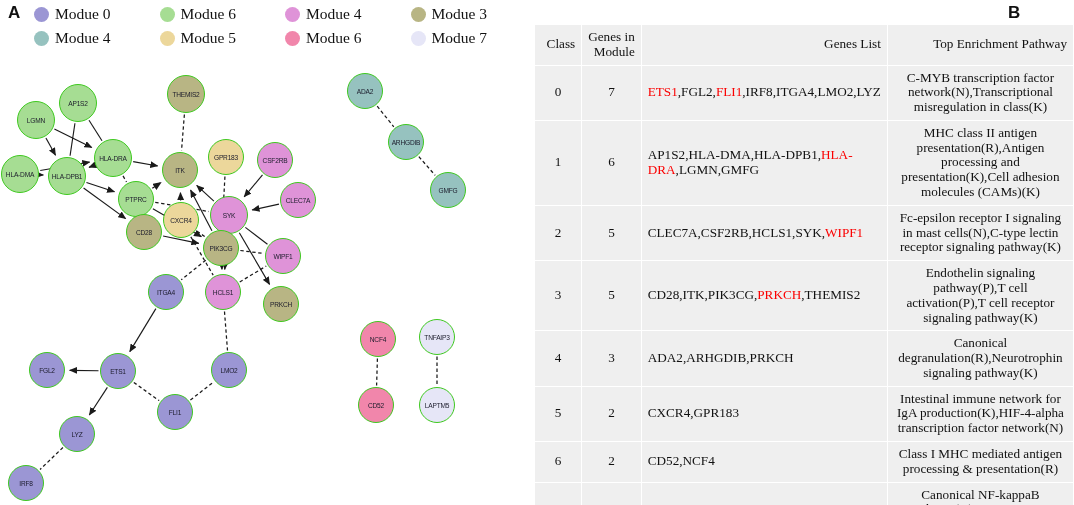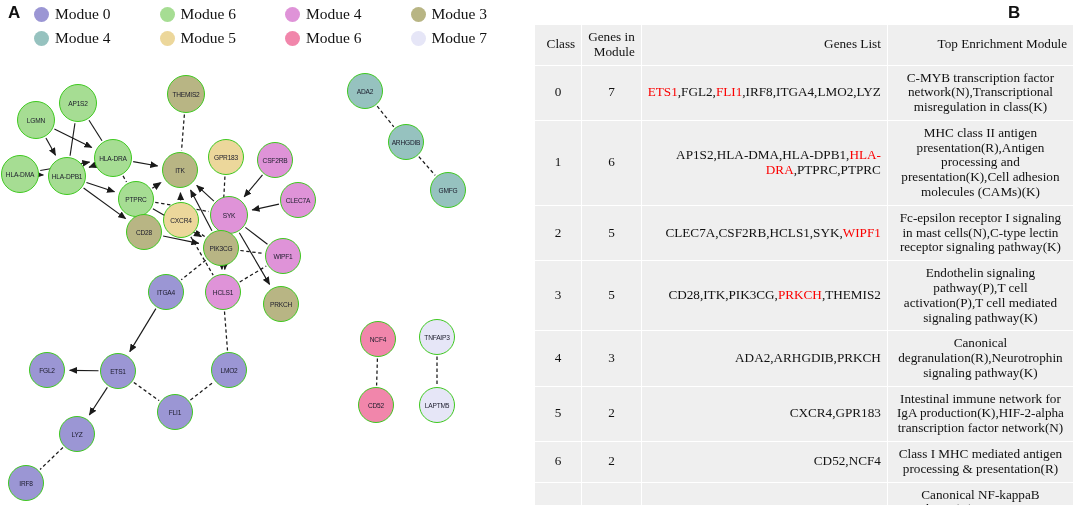--- a/index.html
+++ b/index.html
@@ -49,21 +49,21 @@
   #module-table th, #module-table td{
     border:1.2px solid #ffffff;
     background:#efefef;
     font-size:13.2px;color:#111;
     padding:5px 6px;vertical-align:middle;
     line-height:1.12;
   }
   #module-table th{text-align:right;font-weight:normal;}
   .col-module{width:62px;text-align:center;}
   .col-count{width:74px;text-align:center;}
-  .col-genes{width:178px;text-align:right;}
+  .col-genes{width:178px;text-align:left;}
   .col-path{width:216px;text-align:center;}
   .gene-hl{color:#fb0000;}
 </style>
 </head>
 <body>
 
 <div id="root">
 
   <div id="panelA">
 
@@ -261,59 +261,59 @@
 
   <div id="panelB">
     <div class="panel-letter" id="letter-b">B</div>
 
     <table id="module-table">
       <thead>
         <tr>
             <th class="col-module">Class</th>
             <th class="col-count">Genes in Module</th>
             <th class="col-genes">Genes List</th>
-            <th class="col-path">Top Enrichment Module</th>
+            <th class="col-path">Top Enrichment Pathway</th>
           </tr>
       </thead>
       <tbody>
           <tr>
             <td class="col-module">0</td>
             <td class="col-count">7</td>
             <td class="col-genes"><span class="gene-hl">ETS1</span><span>,</span><span>FGL2</span><span>,</span><span class="gene-hl">FLI1</span><span>,IRF8,ITGA4,LMO2,LYZ</span></td>
             <td class="col-path">C-MYB transcription factor network(N),Transcriptional misregulation in class(K)</td>
           </tr>
           <tr>
             <td class="col-module">1</td>
             <td class="col-count">6</td>
-            <td class="col-genes"><span>AP1S2,HLA-DMA,HLA-DPB1,</span><span class="gene-hl">HLA-DRA</span><span>,PTPRC,PTPRC</span></td>
+            <td class="col-genes"><span>AP1S2,HLA-DMA,HLA-DPB1,</span><span class="gene-hl">HLA-DRA</span><span>,LGMN,GMFG</span></td>
             <td class="col-path">MHC class II antigen presentation(R),Antigen processing and presentation(K),Cell adhesion molecules (CAMs)(K)</td>
           </tr>
           <tr>
             <td class="col-module">2</td>
             <td class="col-count">5</td>
             <td class="col-genes"><span>CLEC7A,CSF2RB,HCLS1,SYK,</span><span class="gene-hl">WIPF1</span></td>
             <td class="col-path">Fc-epsilon receptor I signaling in mast cells(N),C-type lectin receptor signaling pathway(K)</td>
           </tr>
           <tr>
             <td class="col-module">3</td>
             <td class="col-count">5</td>
             <td class="col-genes"><span>CD28,ITK,PIK3CG,</span><span class="gene-hl">PRKCH</span><span>,THEMIS2</span></td>
-            <td class="col-path">Endothelin signaling pathway(P),T cell activation(P),T cell mediated signaling pathway(K)</td>
+            <td class="col-path">Endothelin signaling pathway(P),T cell activation(P),T cell receptor signaling pathway(K)</td>
           </tr>
           <tr>
             <td class="col-module">4</td>
             <td class="col-count">3</td>
             <td class="col-genes"><span>ADA2,ARHGDIB,PRKCH</span></td>
             <td class="col-path">Canonical degranulation(R),Neurotrophin signaling pathway(K)</td>
           </tr>
           <tr>
             <td class="col-module">5</td>
             <td class="col-count">2</td>
             <td class="col-genes"><span>CXCR4,GPR183</span></td>
-            <td class="col-path">Intestinal immune network for IgA production(K),HIF-2-alpha transcription factor network(N)</td>
+            <td class="col-path">Intestinal immune network for IgA production(K),HIF-4-alpha transcription factor network(N)</td>
           </tr>
           <tr>
             <td class="col-module">6</td>
             <td class="col-count">2</td>
             <td class="col-genes"><span>CD52,NCF4</span></td>
             <td class="col-path">Class I MHC mediated antigen processing &amp; presentation(R)</td>
           </tr>
           <tr>
             <td class="col-module">7</td>
             <td class="col-count">2</td>

